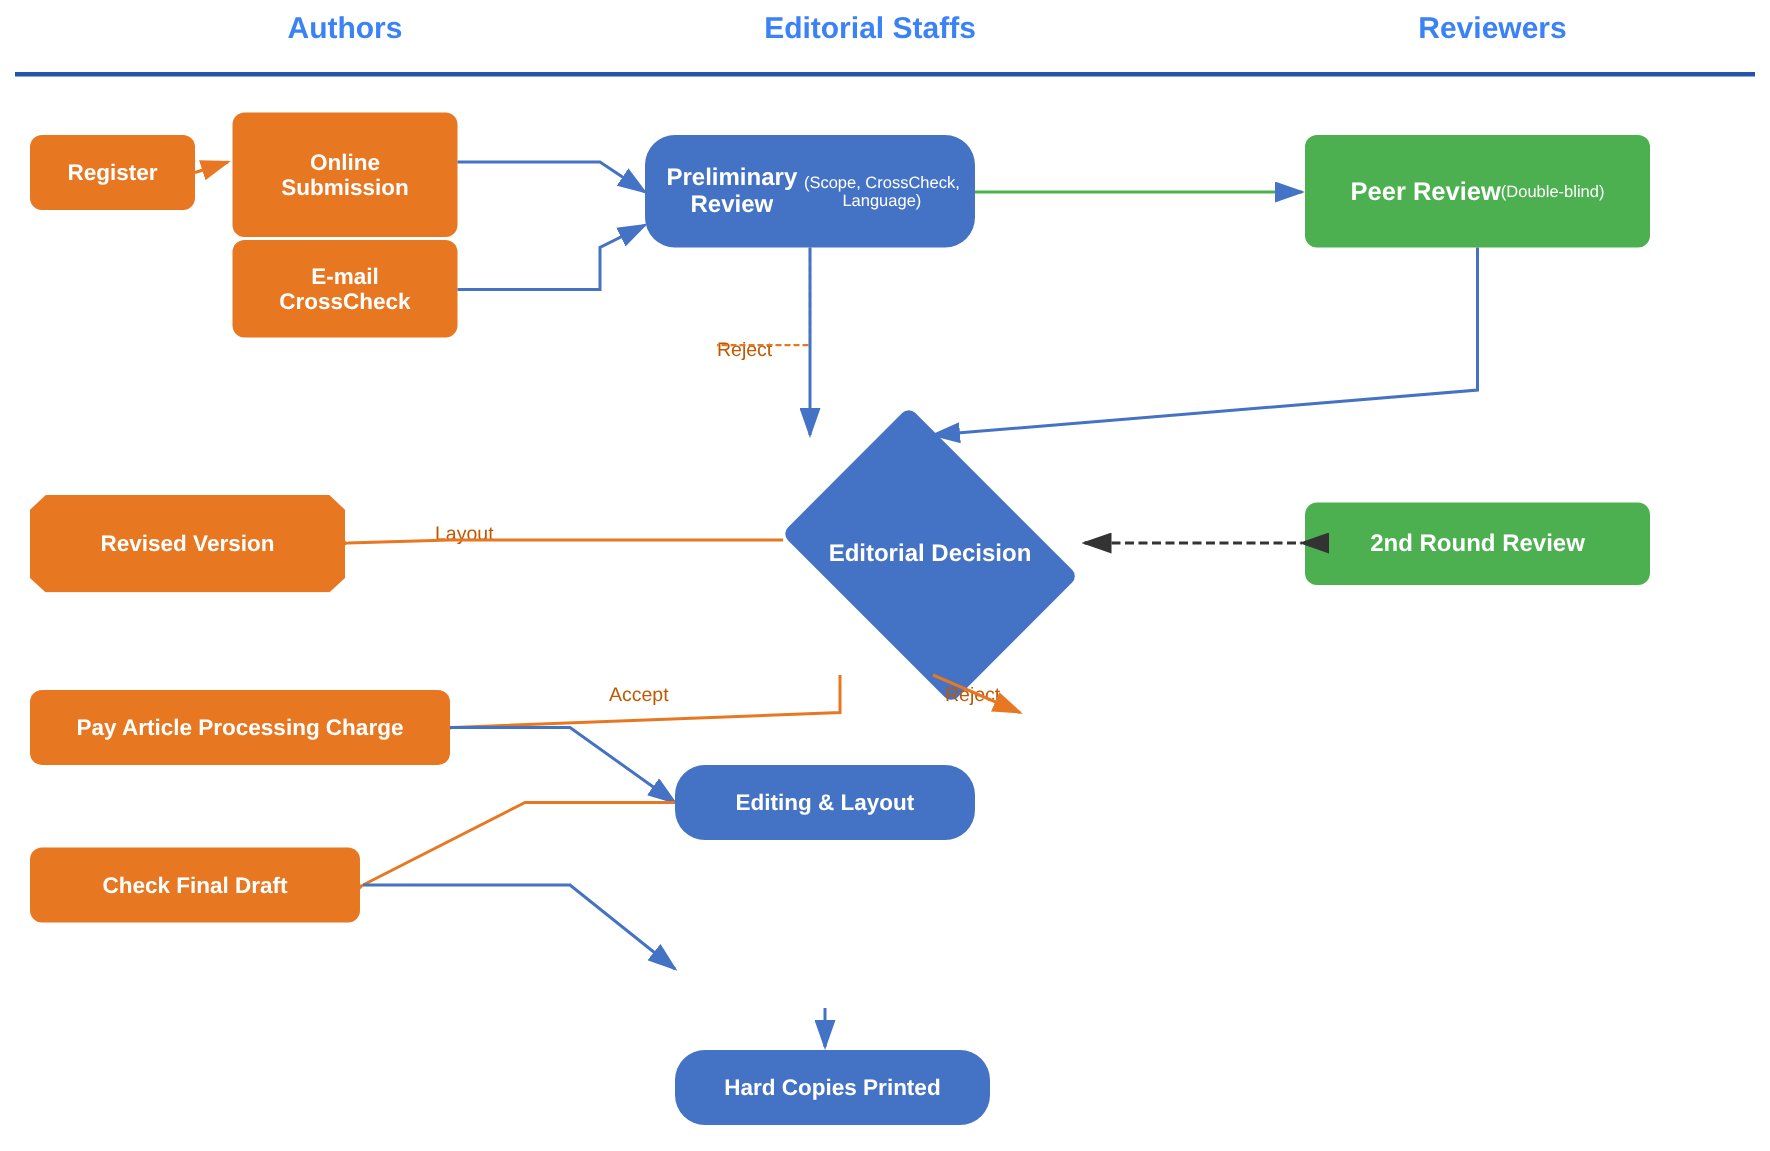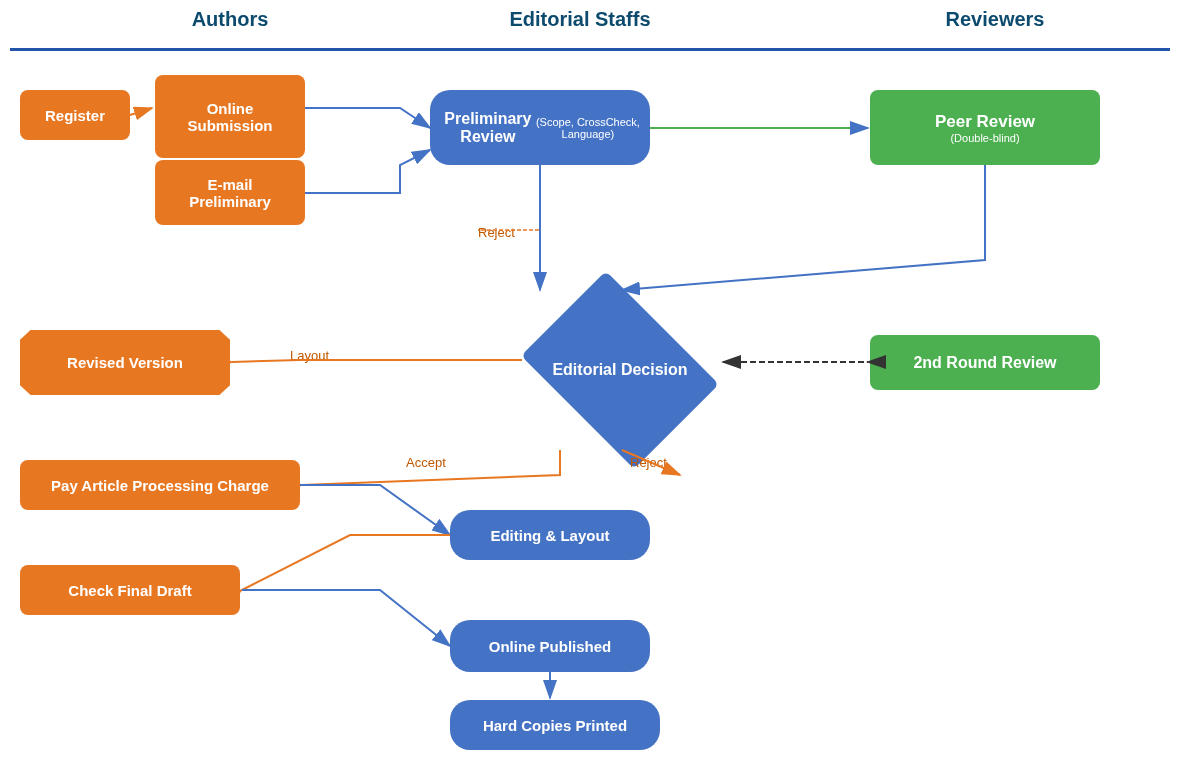--- a/index.html
+++ b/index.html
@@ -15,21 +15,21 @@
       width: 1180px;
       height: 767px;
       position: relative;
     }
     
     .col-header {
       position: absolute;
       top: 8px;
       font-size: 20px;
       font-weight: bold;
-      color: #0c4a6e;
+      color: #3b82f6;
       text-align: center;
     }
     .header-authors { left: 130px; width: 200px; }
     .header-editorial { left: 430px; width: 300px; }
     .header-reviewers { left: 870px; width: 250px; }
 
     
     .divider-line {
       position: absolute;
       top: 48px;
@@ -75,21 +75,21 @@
       position: absolute;
       background: #4caf50;
       color: white;
       font-size: 15px;
       font-weight: bold;
       text-align: center;
       border-radius: 8px;
       display: flex;
       align-items: center;
       justify-content: center;
-      flex-direction: column;
+      flex-direction: row;
       padding: 4px 10px;
     }
 
     
     .diamond-container {
       position: absolute;
       display: flex;
       align-items: center;
       justify-content: center;
     }
@@ -163,21 +163,21 @@
     <span>Register</span>
   </div>
 
   <div class="orange-box" style="left:155px; top:75px; width:150px; height:83px;">
     <span style="white-space:pre-line;">Online
 Submission</span>
   </div>
 
   <div class="orange-box" style="left:155px; top:160px; width:150px; height:65px;">
     <span style="white-space:pre-line;">E-mail
-Preliminary</span>
+CrossCheck</span>
   </div>
 
   <div class="blue-box" style="left:430px; top:90px; width:220px; height:75px;">
     <span style="font-size:16px;font-weight:bold;">Preliminary Review</span>
     <span class="subtext">(Scope, CrossCheck, Language)</span>
   </div>
 
   <div class="green-box" style="left:870px; top:90px; width:230px; height:75px;">
     <span style="font-size:17px;font-weight:bold;">Peer Review</span>
     <span class="subtext">(Double-blind)</span>
@@ -202,23 +202,20 @@
   </div>
 
   <div class="orange-box" style="left:20px; top:565px; width:220px; height:50px;justify-content:center;">
     <span>Check Final Draft</span>
   </div>
 
   <div class="blue-box" style="left:450px; top:510px; width:200px; height:50px;">
     <span>Editing &amp; Layout</span>
   </div>
 
-  <div class="blue-box" style="left:450px; top:620px; width:200px; height:52px;">
-    <span>Online Published</span>
-  </div>
 
   <div class="blue-box" style="left:450px; top:700px; width:210px; height:50px;">
     <span>Hard Copies Printed</span>
   </div>
 
   <div class="arrow-label" style="left:478px; top:225px;">Reject</div>
   <div class="arrow-label" style="left:290px; top:348px;">Layout</div>
   <div class="arrow-label" style="left:406px; top:455px;">Accept</div>
   <div class="arrow-label" style="left:630px; top:455px;">Reject</div>
 

